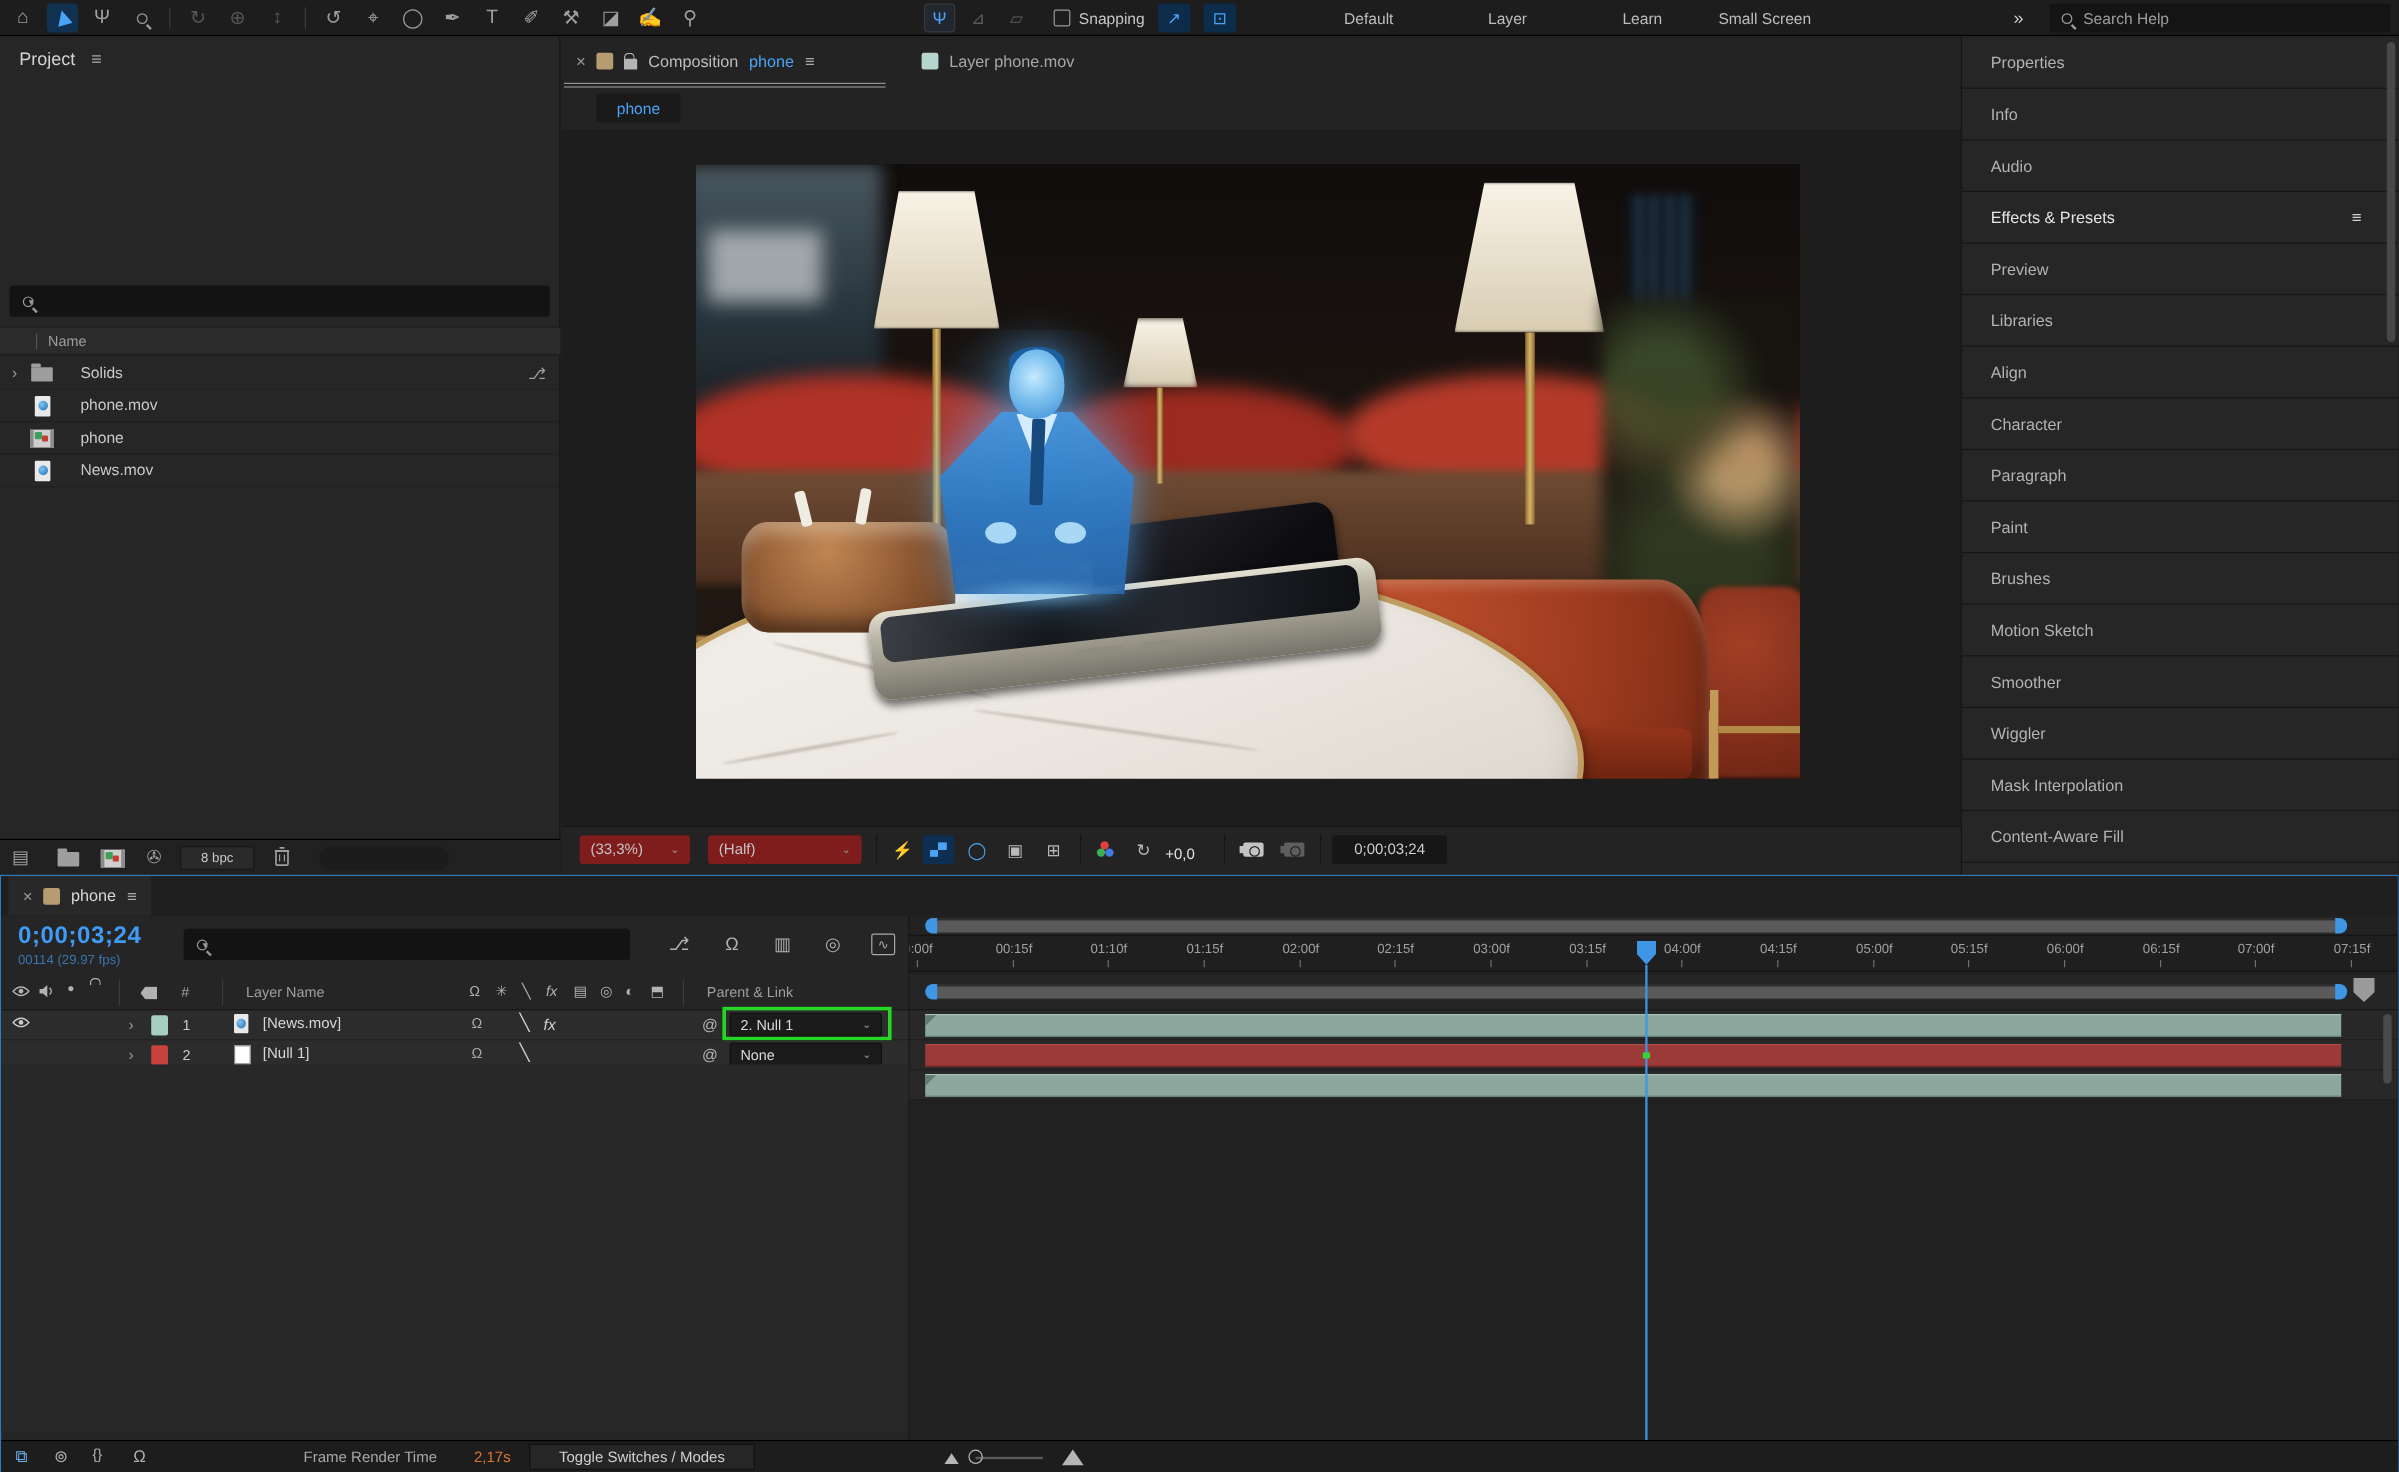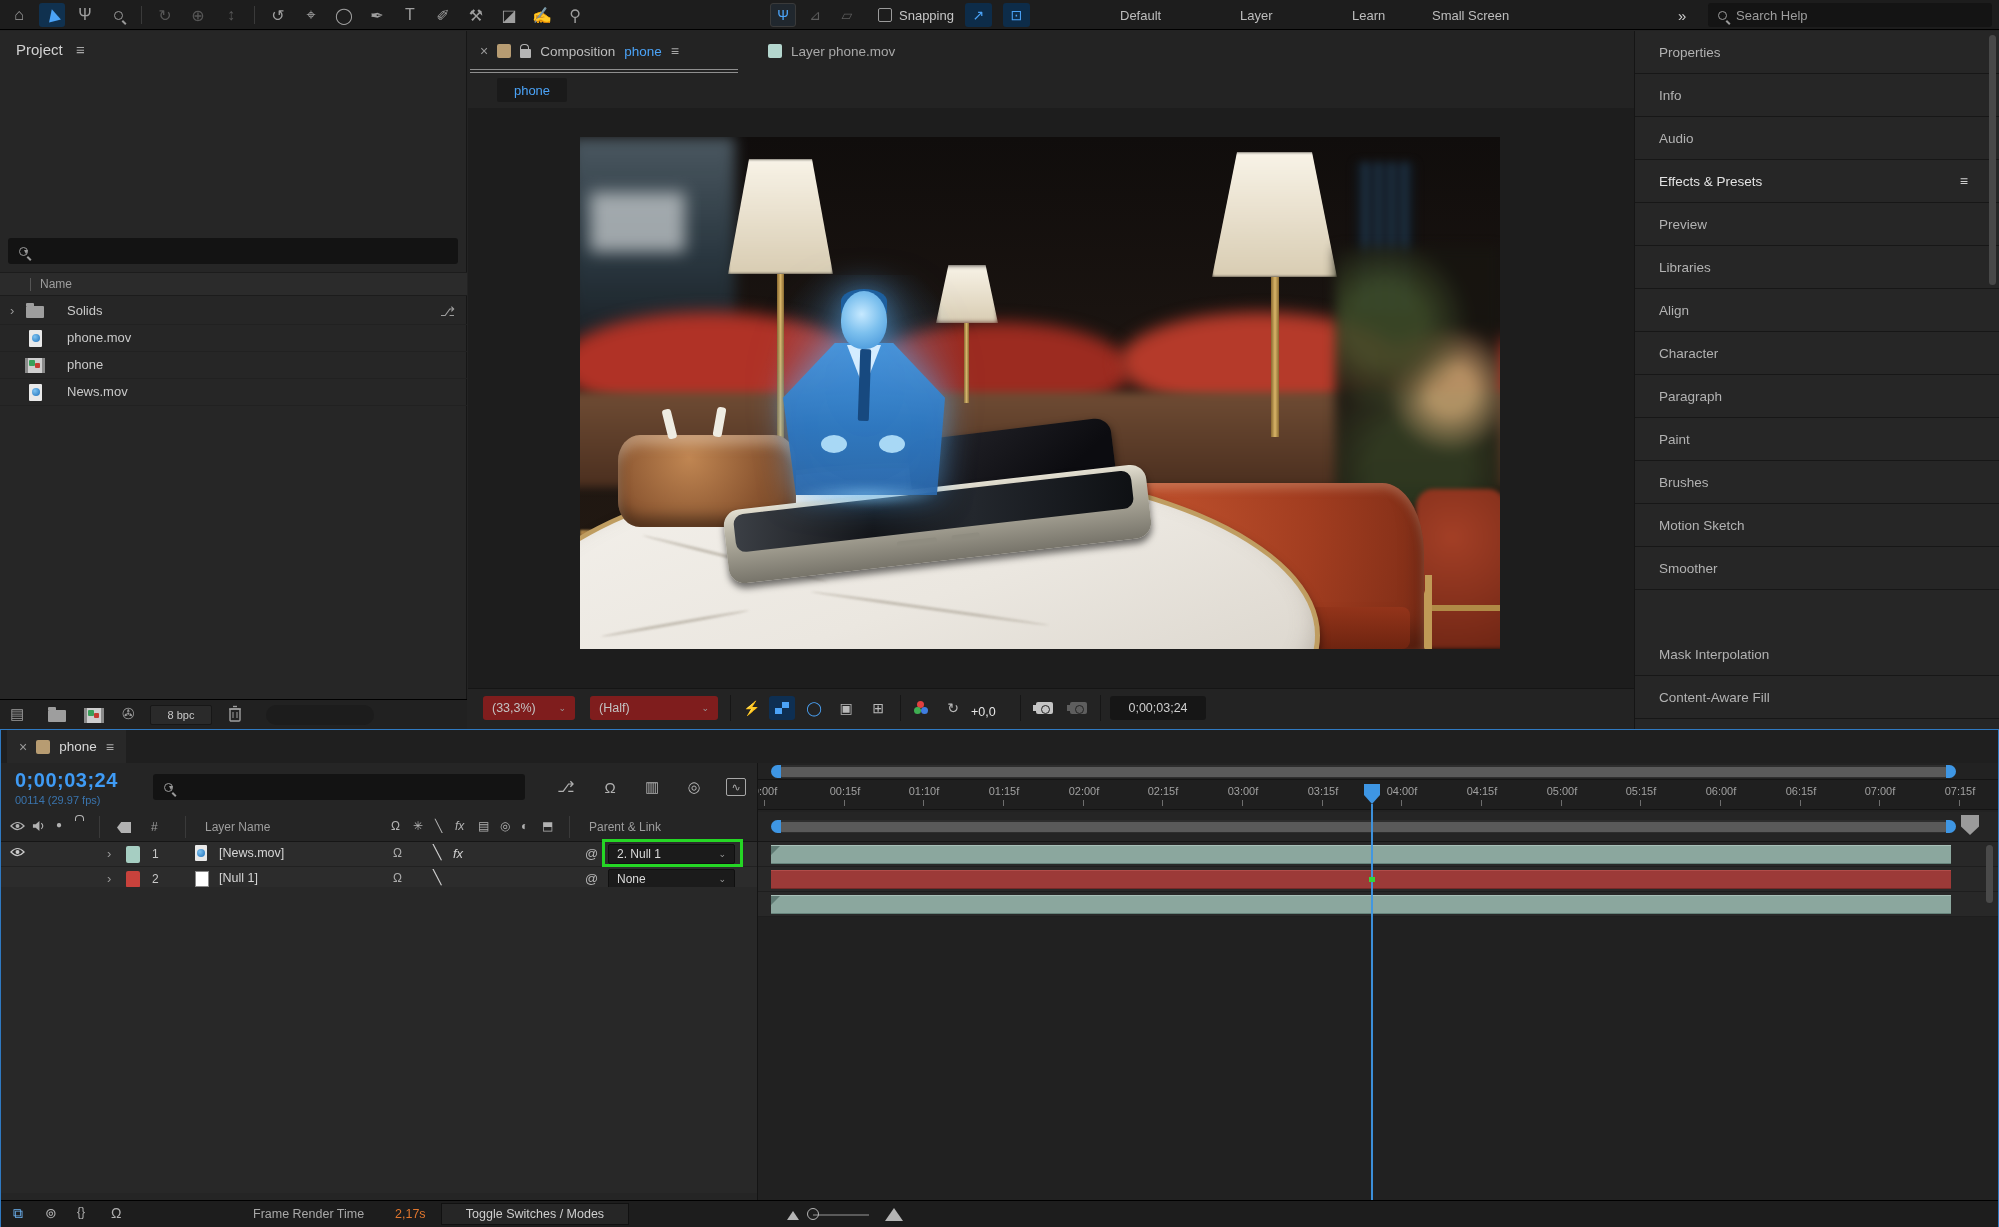--- a/index.html
+++ b/index.html
@@ -443,20 +443,23 @@
       </div>
     <div class="rp-row" style="top:387px">
         <span>Paint</span>
       </div>
     <div class="rp-row" style="top:473px">
         <span>Motion Sketch</span>
       </div>
     <div class="rp-row" style="top:516px">
         <span>Smoother</span>
       </div>
+    <div class="rp-row" style="top:559px">
+        <span>Wiggler</span>
+      </div>
     <div class="rp-row" style="top:602px">
         <span>Mask Interpolation</span>
       </div>
     <div class="rp-row" style="top:645px">
         <span>Content-Aware Fill</span>
       </div>
     <div class="rp-scroll"></div>
   </div>
 
   <div class="timeline">

